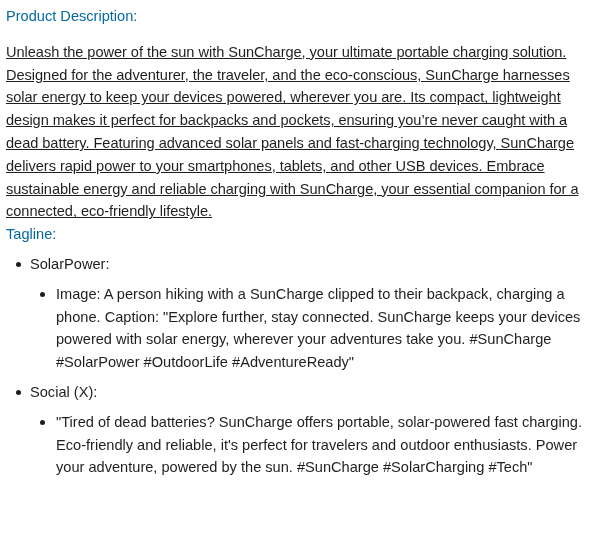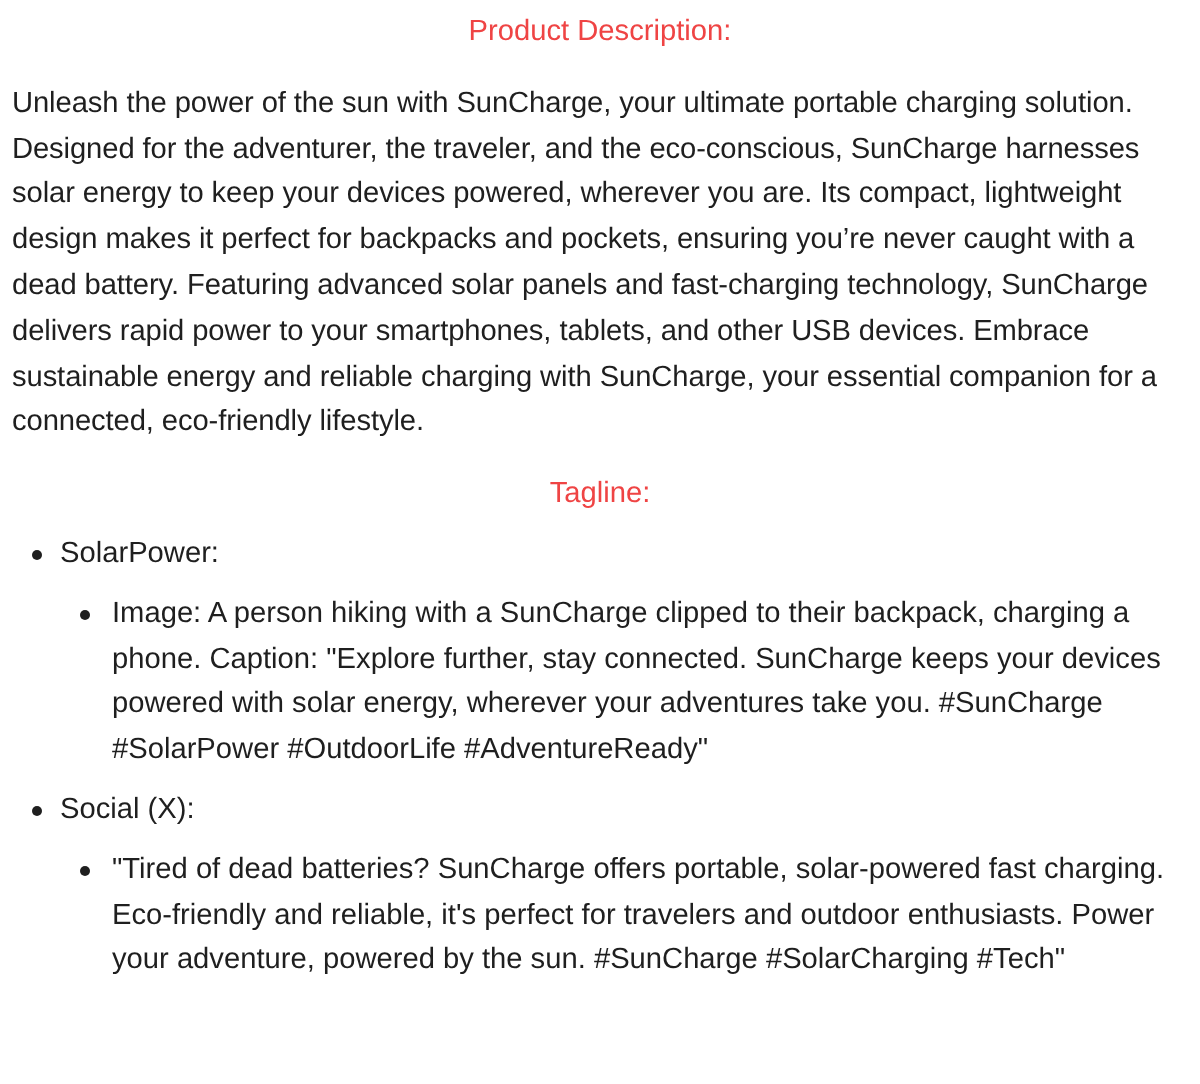--- a/index.html
+++ b/index.html
@@ -15,31 +15,31 @@
       color: #1f1f1f;
       font-size: 14.6px;
       line-height: 22.8px;
     }
     .doc {
       position: relative;
       padding: 5px 6px 0 6px;
     }
     .heading {
       font-weight: 500;
-      color: #ef4444;
+      color: #0369a1;
       margin: 0;
-      text-align: center;
     }
     .para {
       margin: 0;
       letter-spacing: -0.05px;
+      text-decoration: underline;
     }
     .h1 { margin-top: 0; }
     .p-desc { margin-top: 13px; }
-    .h-tag { margin-top: 13px; }
+    .h-tag { }
     .p-tag { margin-top: 13px; }
     .h-social { margin-top: 13px; }
     ul.lvl1 {
       list-style: none;
       margin: 7px 0 0 0;
       padding: 0;
     }
     ul.lvl1 > li {
       position: relative;
       padding-left: 24px;

